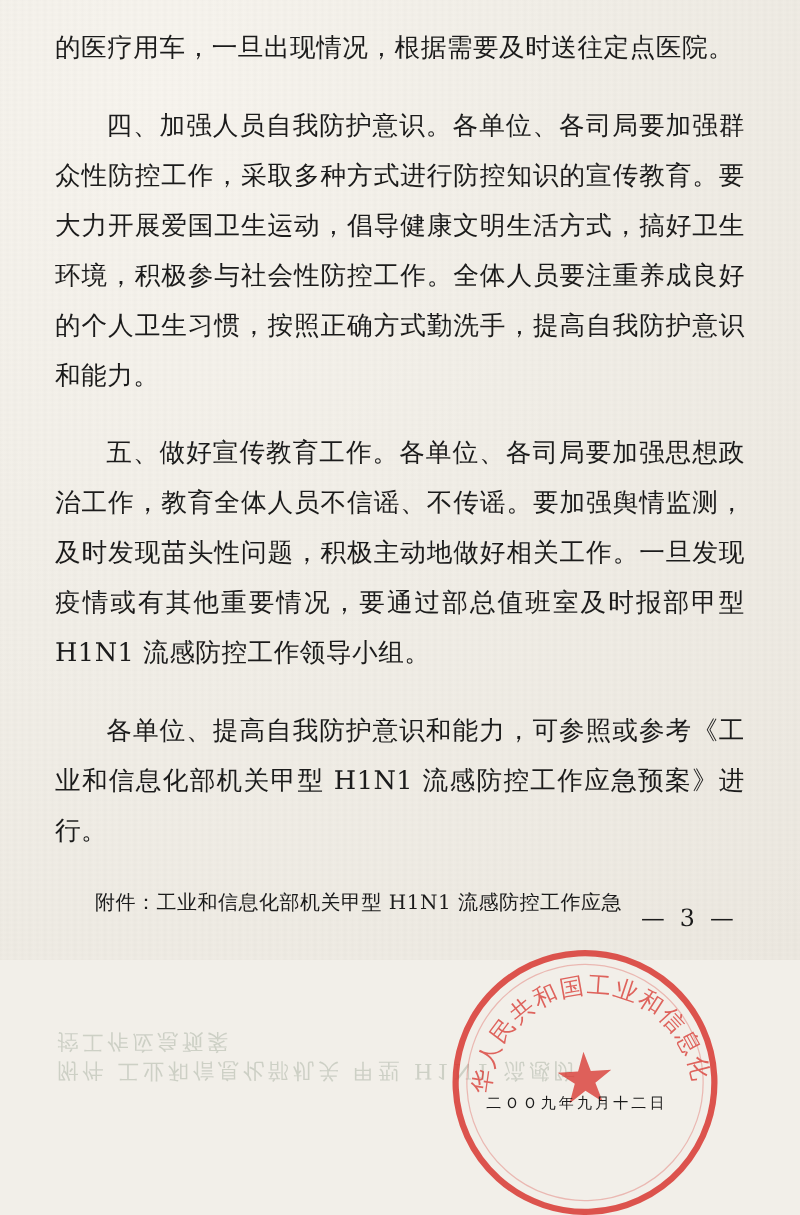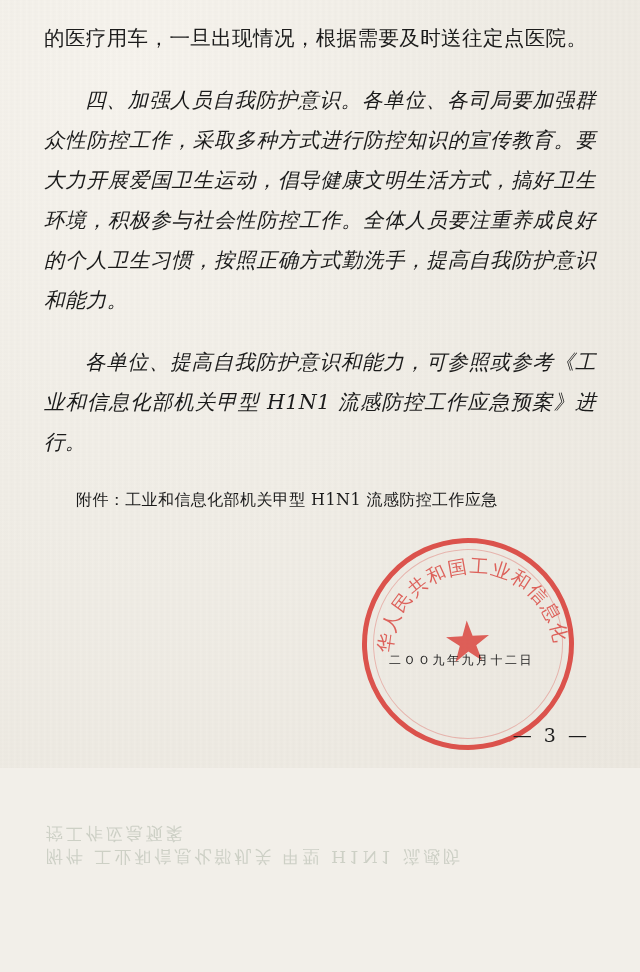--- a/index.html
+++ b/index.html
@@ -45,21 +45,20 @@
   .para {
     margin: 0 0 0 0;
     text-indent: 2em;
   }
   .para.first {
     text-indent: 0;
     margin-bottom: 10px;
   }
   .para + .para {
     margin-top: 22px;
-    font-style: italic;
   }
   .attach {
     position: relative;
     z-index: 2;
     margin-top: 18px;
     color: #1b1b1b;
     font-size: 16px;
     line-height: 40px;
     text-indent: 2em;
     letter-spacing: 0.4px;
@@ -154,20 +153,21 @@
 </head>
 <body>
 
 <div class="page">
 
   <div class="grain"></div>
 
   <div class="body-text">
     <p class="para first">的医疗用车，一旦出现情况，根据需要及时送往定点医院。</p>
     <p class="para">四、加强人员自我防护意识。各单位、各司局要加强群众性防控工作，采取多种方式进行防控知识的宣传教育。要大力开展爱国卫生运动，倡导健康文明生活方式，搞好卫生环境，积极参与社会性防控工作。全体人员要注重养成良好的个人卫生习惯，按照正确方式勤洗手，提高自我防护意识和能力。</p>
+    <p class="para">五、做好宣传教育工作。各单位、各司局要加强思想政治工作，教育全体人员不信谣、不传谣。要加强舆情监测，及时发现苗头性问题，积极主动地做好相关工作。一旦发现疫情或有其他重要情况，要通过部总值班室及时报部甲型 H1N1 流感防控工作领导小组。</p>
     <p class="para">各单位、提高自我防护意识和能力，可参照或参考《工业和信息化部机关甲型 H1N1 流感防控工作应急预案》进行。</p>
   </div>
 
   <div class="attach">
     <span>附件：工业和信息化部机关甲型 H1N1 流感防控工作应急</span>
   </div>
 
   <div class="sign-area">
     <div class="seal">
       <svg class="seal-arc" viewBox="0 0 212 212">

